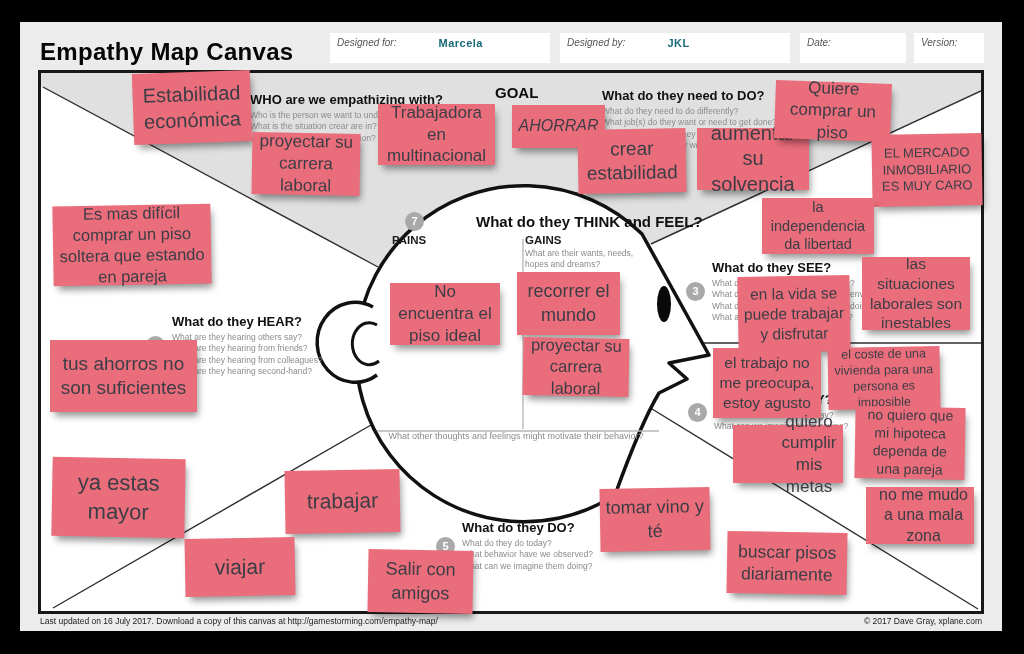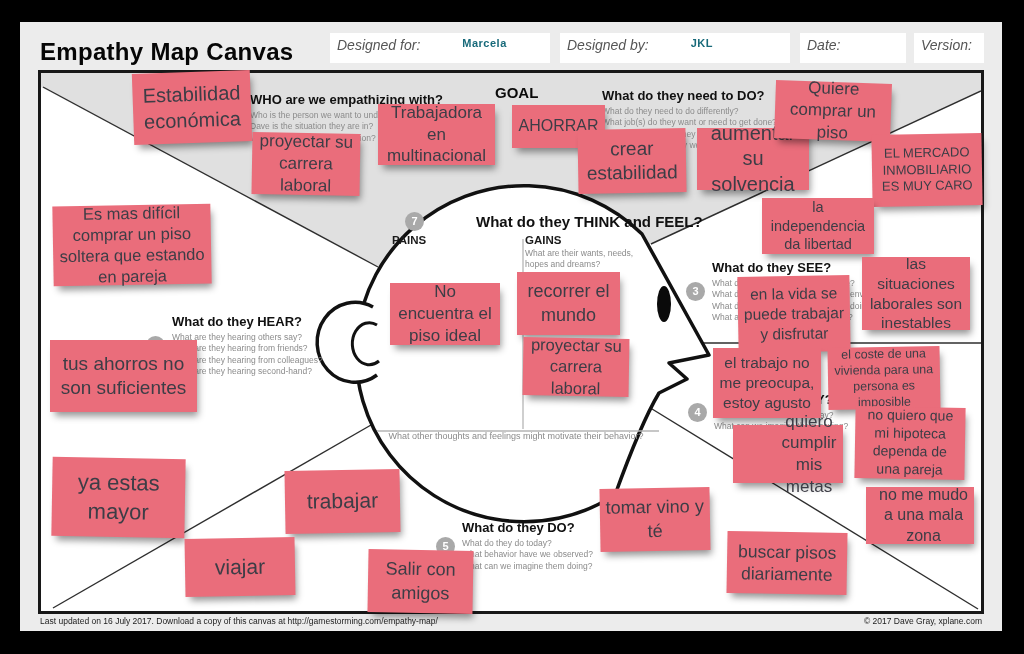--- a/index.html
+++ b/index.html
@@ -4,21 +4,21 @@
 <style>
   html,body{margin:0;padding:0;width:1024px;height:654px;background:#000;overflow:hidden;
     font-family:"Liberation Sans",sans-serif;}
   .page{position:absolute;left:20px;top:22px;width:982px;height:609px;background:#ececec;}
   .page-title{position:absolute;left:20px;top:16px;margin:0;font-size:24px;font-weight:900;
     letter-spacing:.3px;color:#060606;}
   
   .hfield{position:absolute;top:11px;height:30px;background:#fff;display:flex;align-items:flex-start;
     padding:4px 0 0 7px;box-sizing:border-box;}
   .hf0{left:310px;width:220px}.hf1{left:540px;width:230px}.hf2{left:780px;width:106px}.hf3{left:894px;width:70px}
-  .hlabel{font-style:italic;font-size:14px;color:#555;text-align:center;}
+  .hlabel{font-style:italic;font-size:10px;color:#555;text-align:center;}
   .hvalue{font-weight:bold;font-size:11px;color:#186a7a;margin-left:42px;letter-spacing:.5px;}
   
   .diagram{position:absolute;left:18px;top:48px;width:940px;height:538px;background:#fff;
     border:3px solid #181818;}
   .diagram svg{position:absolute;left:0;top:0;width:100%;height:100%;}
   
   .section{position:absolute;display:flex;gap:7px;align-items:center;z-index:3;}
   #sec1{left:204px;top:70px;width:260px}
   #sec2{left:556px;top:66px;width:270px}
   #sec3{left:666px;top:238px;width:270px}
@@ -89,21 +89,21 @@
     </svg>
   </div>
 
   <div class="goal">GOAL</div>
 
   <div class="section" id="sec1">
       <span class="numcircle">1</span>
       <div class="secbody">
         <div class="sectitle">WHO are we empathizing with?</div>
         <div class="secq">Who is the person we want to understand?</div>
-        <div class="secq">Dave is the situation they are in?</div>
+        <div class="secq">What is the situation crear are in?</div>
         <div class="secq">What is their role in the situation?</div>
       </div>
     </div>
   <div class="section" id="sec2">
       <span class="numcircle">2</span>
       <div class="secbody">
         <div class="sectitle">What do they need to DO?</div>
         <div class="secq">What do they need to do differently?</div>
         <div class="secq">What job(s) do they want or need to get done?</div>
         <div class="secq">What decision(s) do they need to make?</div>
@@ -158,21 +158,21 @@
   <div class="tf-col tf-gains">
     <div class="tf-label">GAINS</div>
     <div class="secq">What are their wants, needs, hopes and dreams?</div>
   </div>
   <div class="tf-bottomq">What other thoughts and feelings might motivate their behavior?</div>
 
   <div id="notes-layer">
       <div class="note" style="left: 113px; top: 50px; width: 118px; height: 71px; font-size: 20px; transform: rotate(-2deg);">Estabilidad económica</div>
       <div class="note" style="left: 232px; top: 111px; width: 108px; height: 62px; font-size: 17px; transform: rotate(1deg);">proyectar su carrera laboral</div>
       <div class="note" style="left: 358px; top: 82px; width: 117px; height: 61px; font-size: 17px;">Trabajadora en multinacional</div>
-      <div class="note" style="left: 492px; top: 83px; width: 93px; height: 43px; font-size: 16px;">AHORRAR</div>
+      <div class="note" style="left: 492px; top: 83px; width: 93px; height: 43px; font-size: 16px; font-style: italic;">AHORRAR</div>
       <div class="note" style="left: 558px; top: 107px; width: 108px; height: 64px; font-size: 19px; transform: rotate(-1deg);">crear estabilidad</div>
       <div class="note" style="left: 677px; top: 106px; width: 112px; height: 62px; font-size: 20px;">aumentar su solvencia</div>
       <div class="note" style="left: 755px; top: 60px; width: 116px; height: 58px; font-size: 17px; transform: rotate(2deg);">Quiere comprar un piso</div>
       <div class="note" style="left: 852px; top: 112px; width: 110px; height: 72px; font-size: 13px; transform: rotate(-1deg);">EL MERCADO INMOBILIARIO ES MUY CARO</div>
       <div class="note" style="left: 742px; top: 176px; width: 112px; height: 56px; font-size: 14.5px;">la independencia da libertad</div>
       <div class="note" style="left: 33px; top: 183px; width: 158px; height: 80px; font-size: 16.5px; transform: rotate(-1deg);">Es mas difícil comprar un piso soltera que estando en pareja</div>
       <div class="note" style="left: 370px; top: 261px; width: 110px; height: 62px; font-size: 17px;">No encuentra el piso ideal</div>
       <div class="note" style="left: 497px; top: 250px; width: 103px; height: 63px; font-size: 18px;">recorrer el mundo</div>
       <div class="note" style="left: 503px; top: 316px; width: 106px; height: 58px; font-size: 16.5px; transform: rotate(1deg);">proyectar su carrera laboral</div>
       <div class="note" style="left: 718px; top: 254px; width: 112px; height: 76px; font-size: 15.5px; transform: rotate(-1deg);">en la vida se puede trabajar y disfrutar</div>

